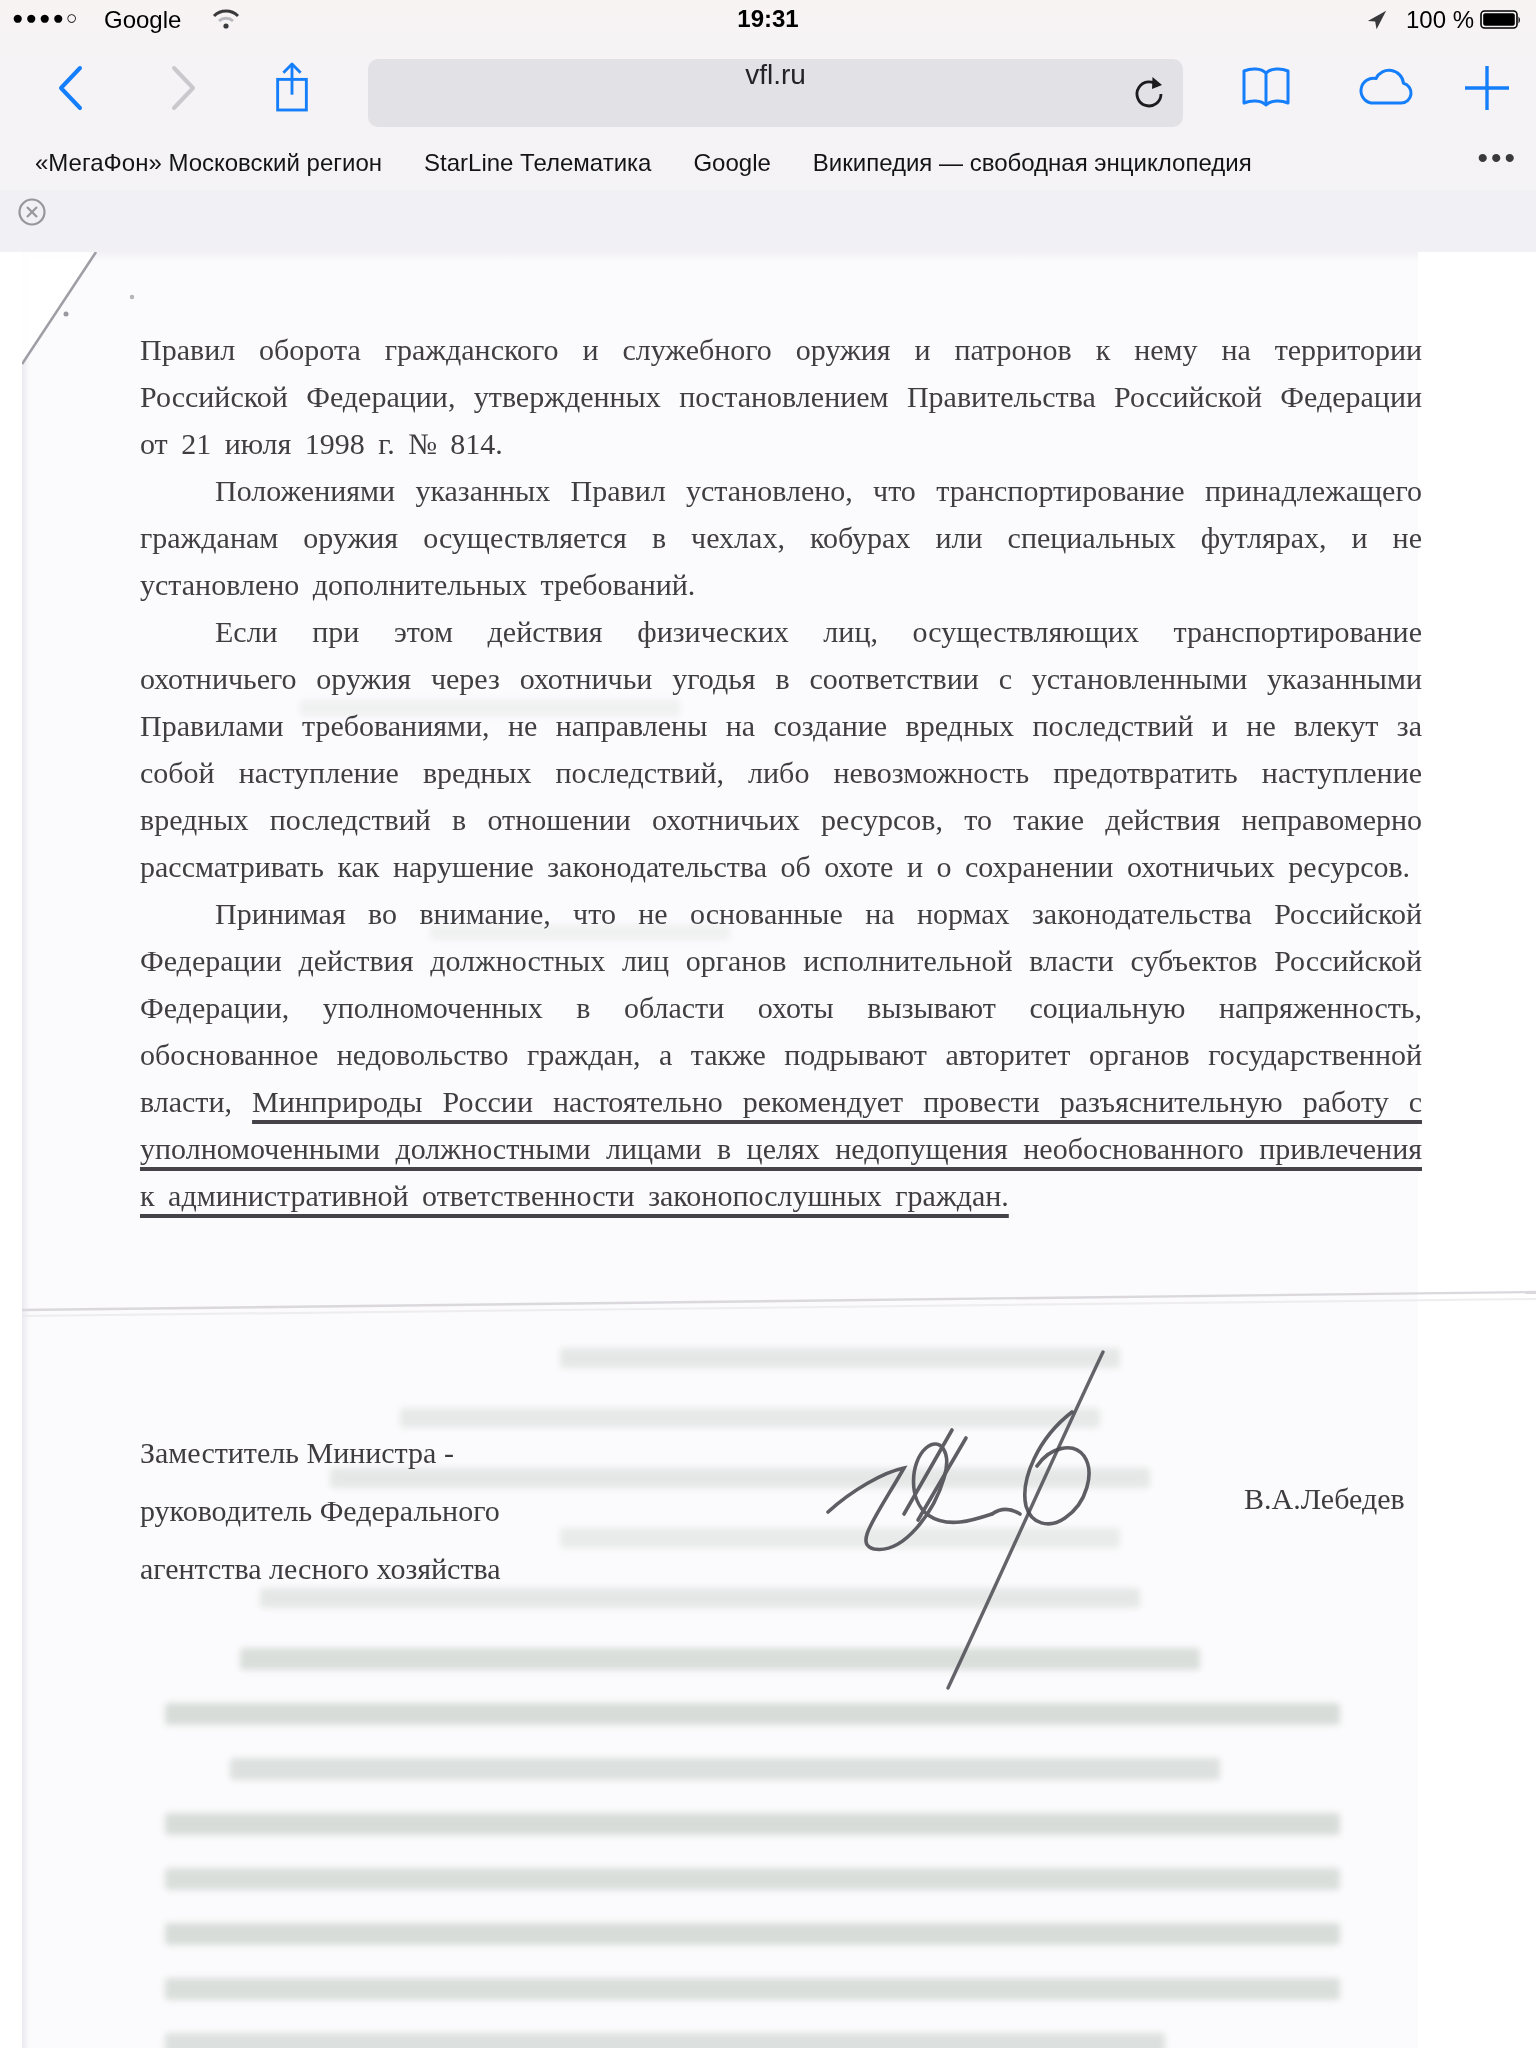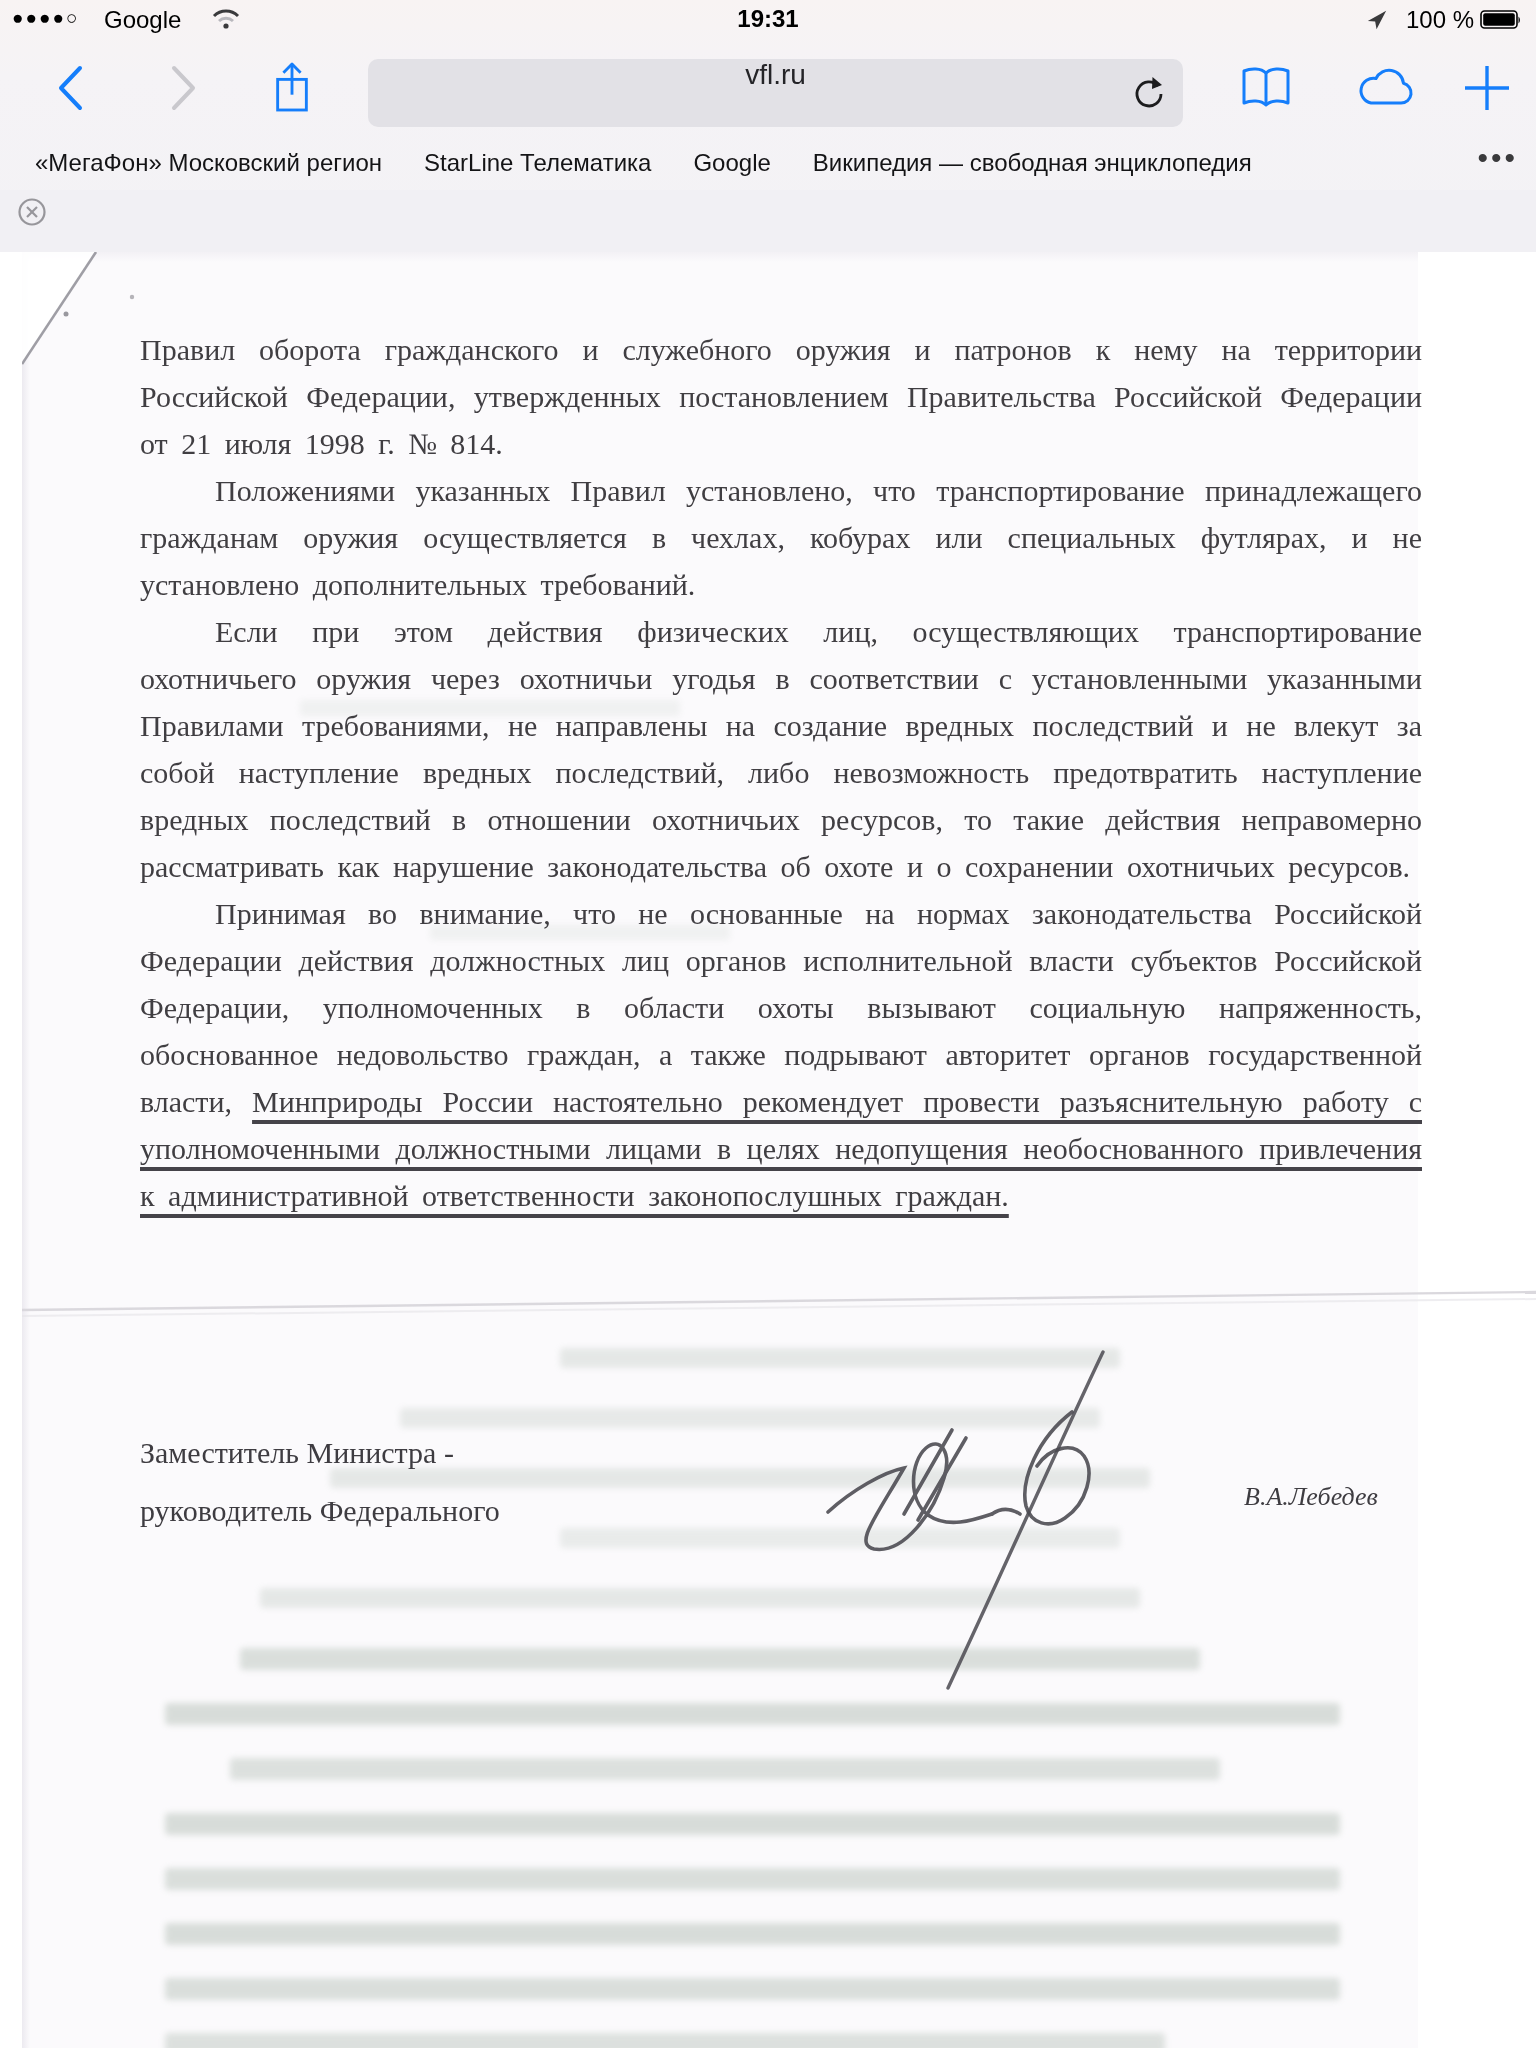--- a/index.html
+++ b/index.html
@@ -54,21 +54,21 @@
   .doc p{margin:0;text-indent:75px;}
   .doc p.no-indent{text-indent:0;}
   .uline{text-decoration:underline;text-decoration-thickness:3.5px;
          text-underline-offset:8px;text-decoration-skip-ink:none;text-decoration-color:#454349;}
 
   .sig-block{position:absolute;left:118px;top:1172px;
              font-family:"Liberation Serif","DejaVu Serif",serif;
              font-size:30px;line-height:58px;color:#3e3c41;}
   .sig-name{position:absolute;left:1222px;top:1230px;
             font-family:"Liberation Serif","DejaVu Serif",serif;
-            font-size:26px;color:#3e3c41;font-style:italic;}
+            font-size:30px;color:#3e3c41;}
 
   .decor{position:absolute;left:0;top:0;pointer-events:none;}
   .ghost{position:absolute;border-radius:4px;background:#8fa092;filter:blur(3px);}
 </style>
 </head>
 <body>
 
 <div id="screen">
 
   <div id="chrome">
@@ -189,20 +189,21 @@
     <div class="doc">
       <p class="no-indent">Правил оборота гражданского и служебного оружия и патронов к нему на территории Российской Федерации, утвержденных постановлением Правительства Российской Федерации от 21 июля 1998 г. № 814.</p>
       <p>Положениями указанных Правил установлено, что транспортирование принадлежащего гражданам оружия осуществляется в чехлах, кобурах или специальных футлярах, и не установлено дополнительных требований.</p>
       <p>Если при этом действия физических лиц, осуществляющих транспортирование охотничьего оружия через охотничьи угодья в соответствии с установленными указанными Правилами требованиями, не направлены на создание вредных последствий и не влекут за собой наступление вредных последствий, либо невозможность предотвратить наступление вредных последствий в отношении охотничьих ресурсов, то такие действия неправомерно рассматривать как нарушение законодательства об охоте и о сохранении охотничьих ресурсов.</p>
       <p><span>Принимая во внимание, что не основанные на нормах законодательства Российской Федерации действия должностных лиц органов исполнительной власти субъектов Российской Федерации, уполномоченных в области охоты вызывают социальную напряженность, обоснованное недовольство граждан, а также подрывают авторитет органов государственной власти, </span><span class="uline">Минприроды России настоятельно рекомендует провести разъяснительную работу с уполномоченными должностными лицами в целях недопущения необоснованного привлечения к административной ответственности законопослушных граждан.</span></p>
     </div>
 
     <div class="sig-block">
       <div>Заместитель Министра -</div>
       <div>руководитель Федерального</div>
+      <div>агентства лесного хозяйства</div>
     </div>
 
     <div class="sig-name">В.А.Лебедев</div>
 
     <svg class="decor" width="1514" height="1796" viewBox="0 0 1514 1796">
 
       <polygon points="0,0 74,0 0,112" fill="#ffffff" opacity="0.9"></polygon>
       <line x1="74" y1="0" x2="0" y2="112" stroke="#8f8e96" stroke-width="2.6" opacity="0.85"></line>
       <circle cx="44" cy="62" r="2.5" fill="#6f6e76" opacity="0.7"></circle>
       <circle cx="110" cy="45" r="2.2" fill="#6f6e76" opacity="0.5"></circle>

